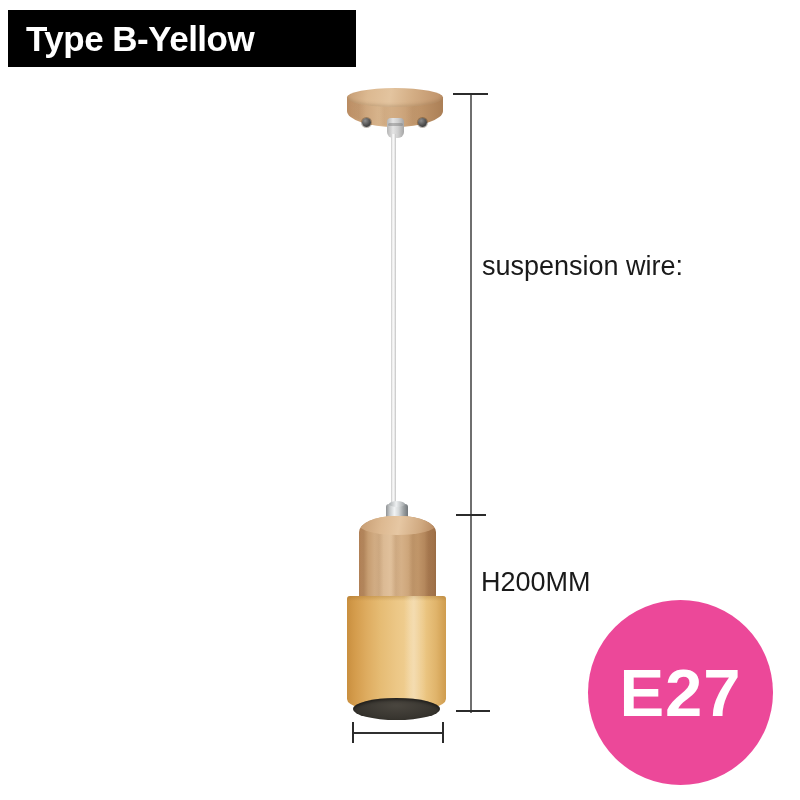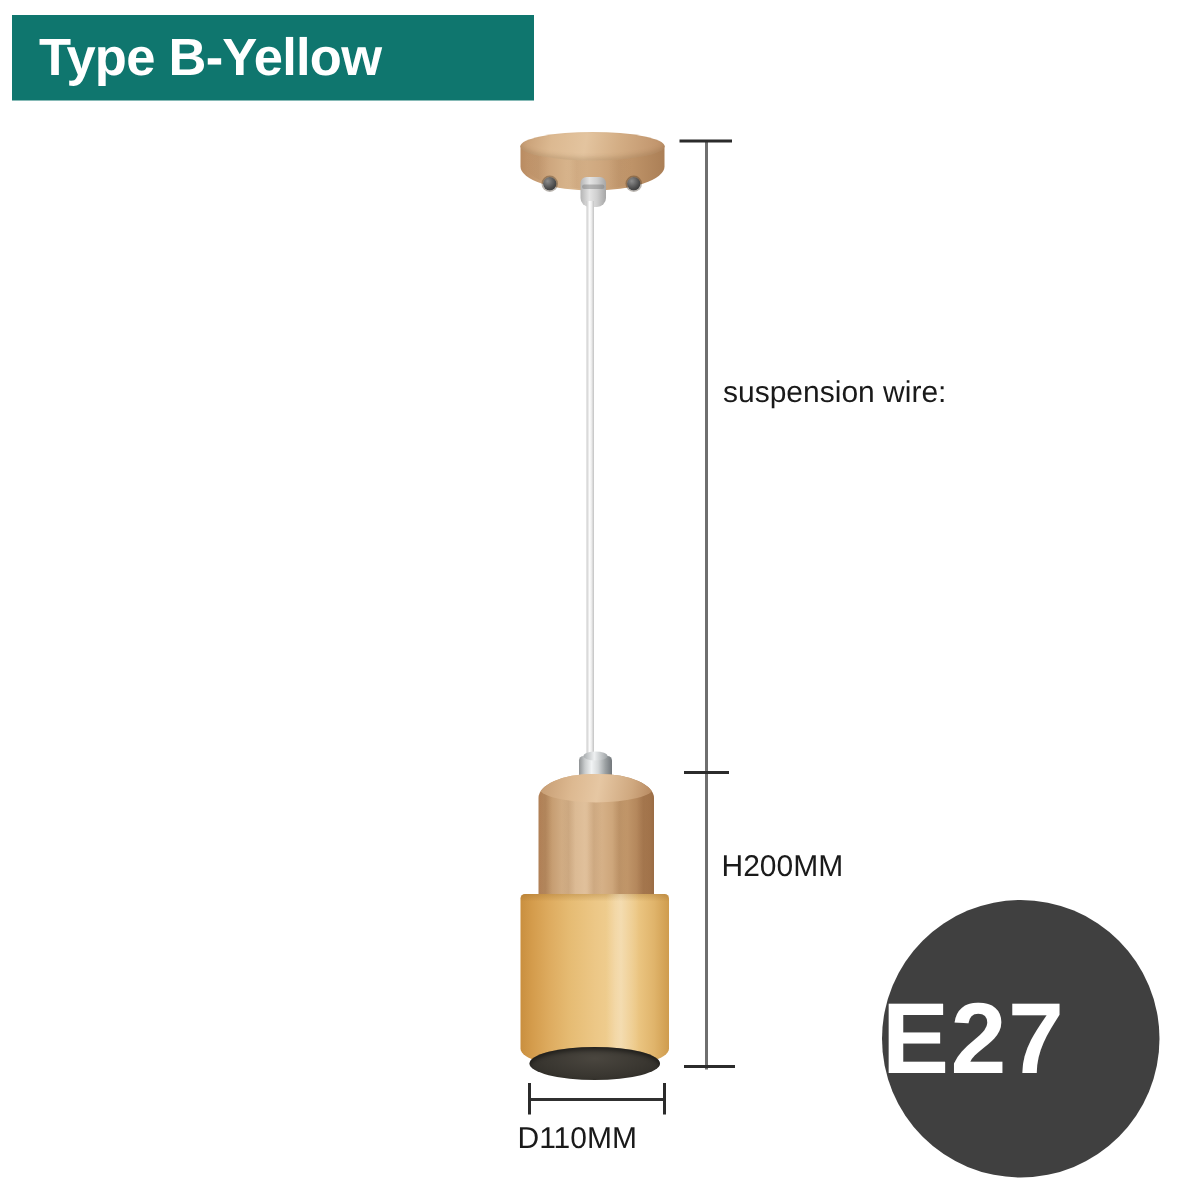--- a/index.html
+++ b/index.html
@@ -20,21 +20,21 @@
     overflow: hidden;
   }
 
   
   .title-badge {
     position: absolute;
     left: 8px;
     top: 10px;
     width: 348px;
     height: 57px;
-    background: #0f766e;
+    background: #000000;
     display: flex;
     align-items: center;
     box-sizing: border-box;
     padding-left: 18px;
   }
   .title-badge .title-text {
     color: #ffffff;
     font-size: 35px;
     font-weight: bold;
     letter-spacing: -0.5px;
@@ -250,38 +250,39 @@
   }
   .dim-tick-v {
     position: absolute;
     width: 2px;
     background: #2b2b2b;
   }
 
   .dim-label {
     position: absolute;
     color: #1a1a1a;
-    font-size: 20px;
+    font-size: 27px;
     font-weight: 400;
     line-height: 1.18;
     white-space: nowrap;
   }
   .dim-label.two-line { white-space: normal; }
 
   
   .e27-badge {
     position: absolute;
     left: 588px;
     top: 600px;
     width: 185px;
     height: 185px;
     border-radius: 50%;
-    background: #404040;
+    background: #ec4899;
     display: flex;
     align-items: center;
+    justify-content: center;
   }
   .e27-badge .e27-text {
     color: #ffffff;
     font-size: 67px;
     font-weight: bold;
     letter-spacing: 1px;
     line-height: 1;
   }
 </style>
 </head>
@@ -327,19 +328,18 @@
 
   <div class="dim-label two-line" style="left:482px; top:251px; width:300px;">
     <span>suspension wire:</span><br>
   </div>
 
   <div class="dim-label" style="left:481px; top:567px;">H200MM</div>
 
   <div class="dim-hline" style="left:352px; top:732px; width:92px;"></div>
   <div class="dim-tick-v" style="left:352px; top:722px; height:21px;"></div>
   <div class="dim-tick-v" style="left:442px; top:722px; height:21px;"></div>
-  <div class="dim-label" style="left:345px; top:748px;">D110MM</div>
 
   <div class="e27-badge">
     <span class="e27-text">E27</span>
   </div>
 
 </div>
 
 </body></html>

